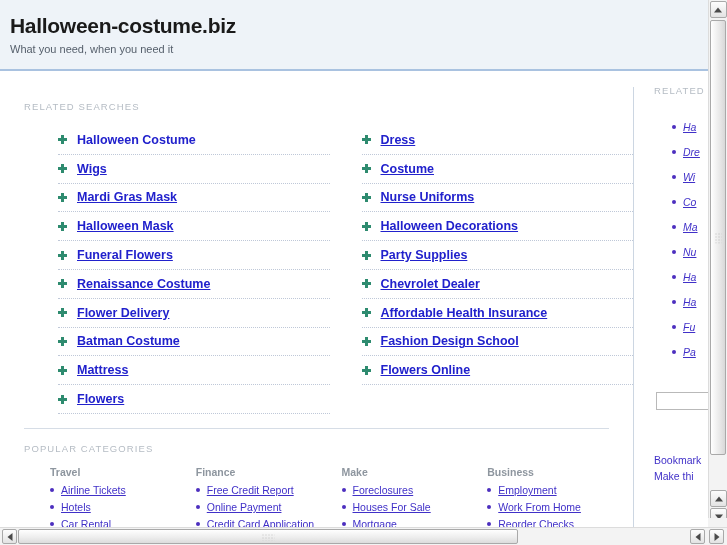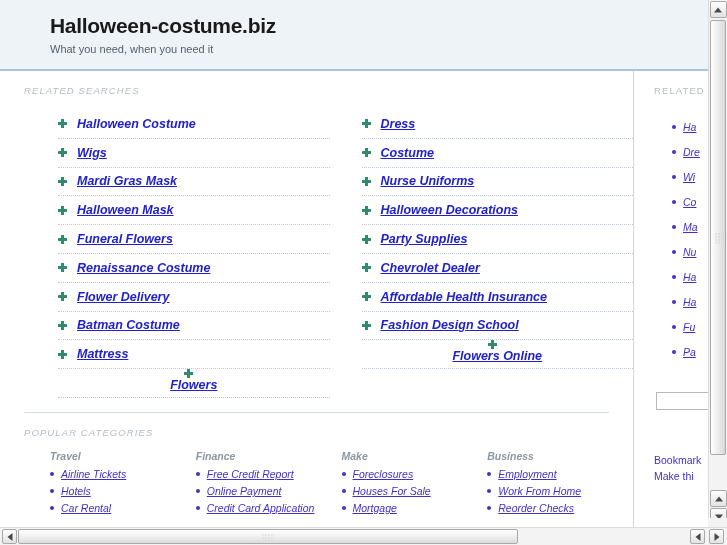--- a/index.html
+++ b/index.html
@@ -27,21 +27,21 @@
   }
 
   
   #header {
     position: relative;
     height: 71px;
     background: #eef3f8;
     border-bottom: 2px solid #a9c2e0;
     box-sizing: border-box;
   }
-  #header-inner { padding: 14px 0 0 10px; margin-left: 40px; }
+  #header-inner { padding: 14px 0 0 10px; }
   .site-title {
     font-size: 21px;
     font-weight: bold;
     color: #1a1a1a;
     letter-spacing: -0.3px;
     margin: 0 0 6px 0;
     line-height: 1.1;
   }
   .site-tagline {
     font-size: 11px;
@@ -49,27 +49,26 @@
     margin: 0;
   }
 
   
   #body-wrap {
     position: relative;
     height: 456px;
   }
   #main {
     position: absolute;
-    left: 0; top: 0;
+    left: 0; top: 16px;
     width: 634px;
     height: 456px;
     border-right: 1px solid #ccd6e2;
     box-sizing: border-box;
     background: #fff;
-    font-style: italic;
   }
   #aside {
     position: absolute;
     left: 646px; top: 0;
     width: 62px;
     height: 456px;
     overflow: hidden;
     background: #fff;
   }
 
@@ -88,21 +87,21 @@
   }
   .rel-col { width: 290px; margin-left: 32px; }
   .rel-col:first-child { margin-left: 58px; }
   .rel-item {
     display: flex;
     align-items: center;
     height: 28.8px;
     border-bottom: 1px dotted #bfc8d8;
     box-sizing: border-box;
   }
-  .rel-item:last-child { border-bottom: 1px dotted #bfc8d8; flex-direction: column; }
+  .rel-item:last-child { border-bottom: 1px dotted #bfc8d8; }
   .bullet-star {
     width: 9px; height: 9px;
     margin-right: 10px;
     flex: none;
     position: relative;
   }
   .bullet-star:before, .bullet-star:after {
     content: "";
     position: absolute;
     background: #2e8b6f;

